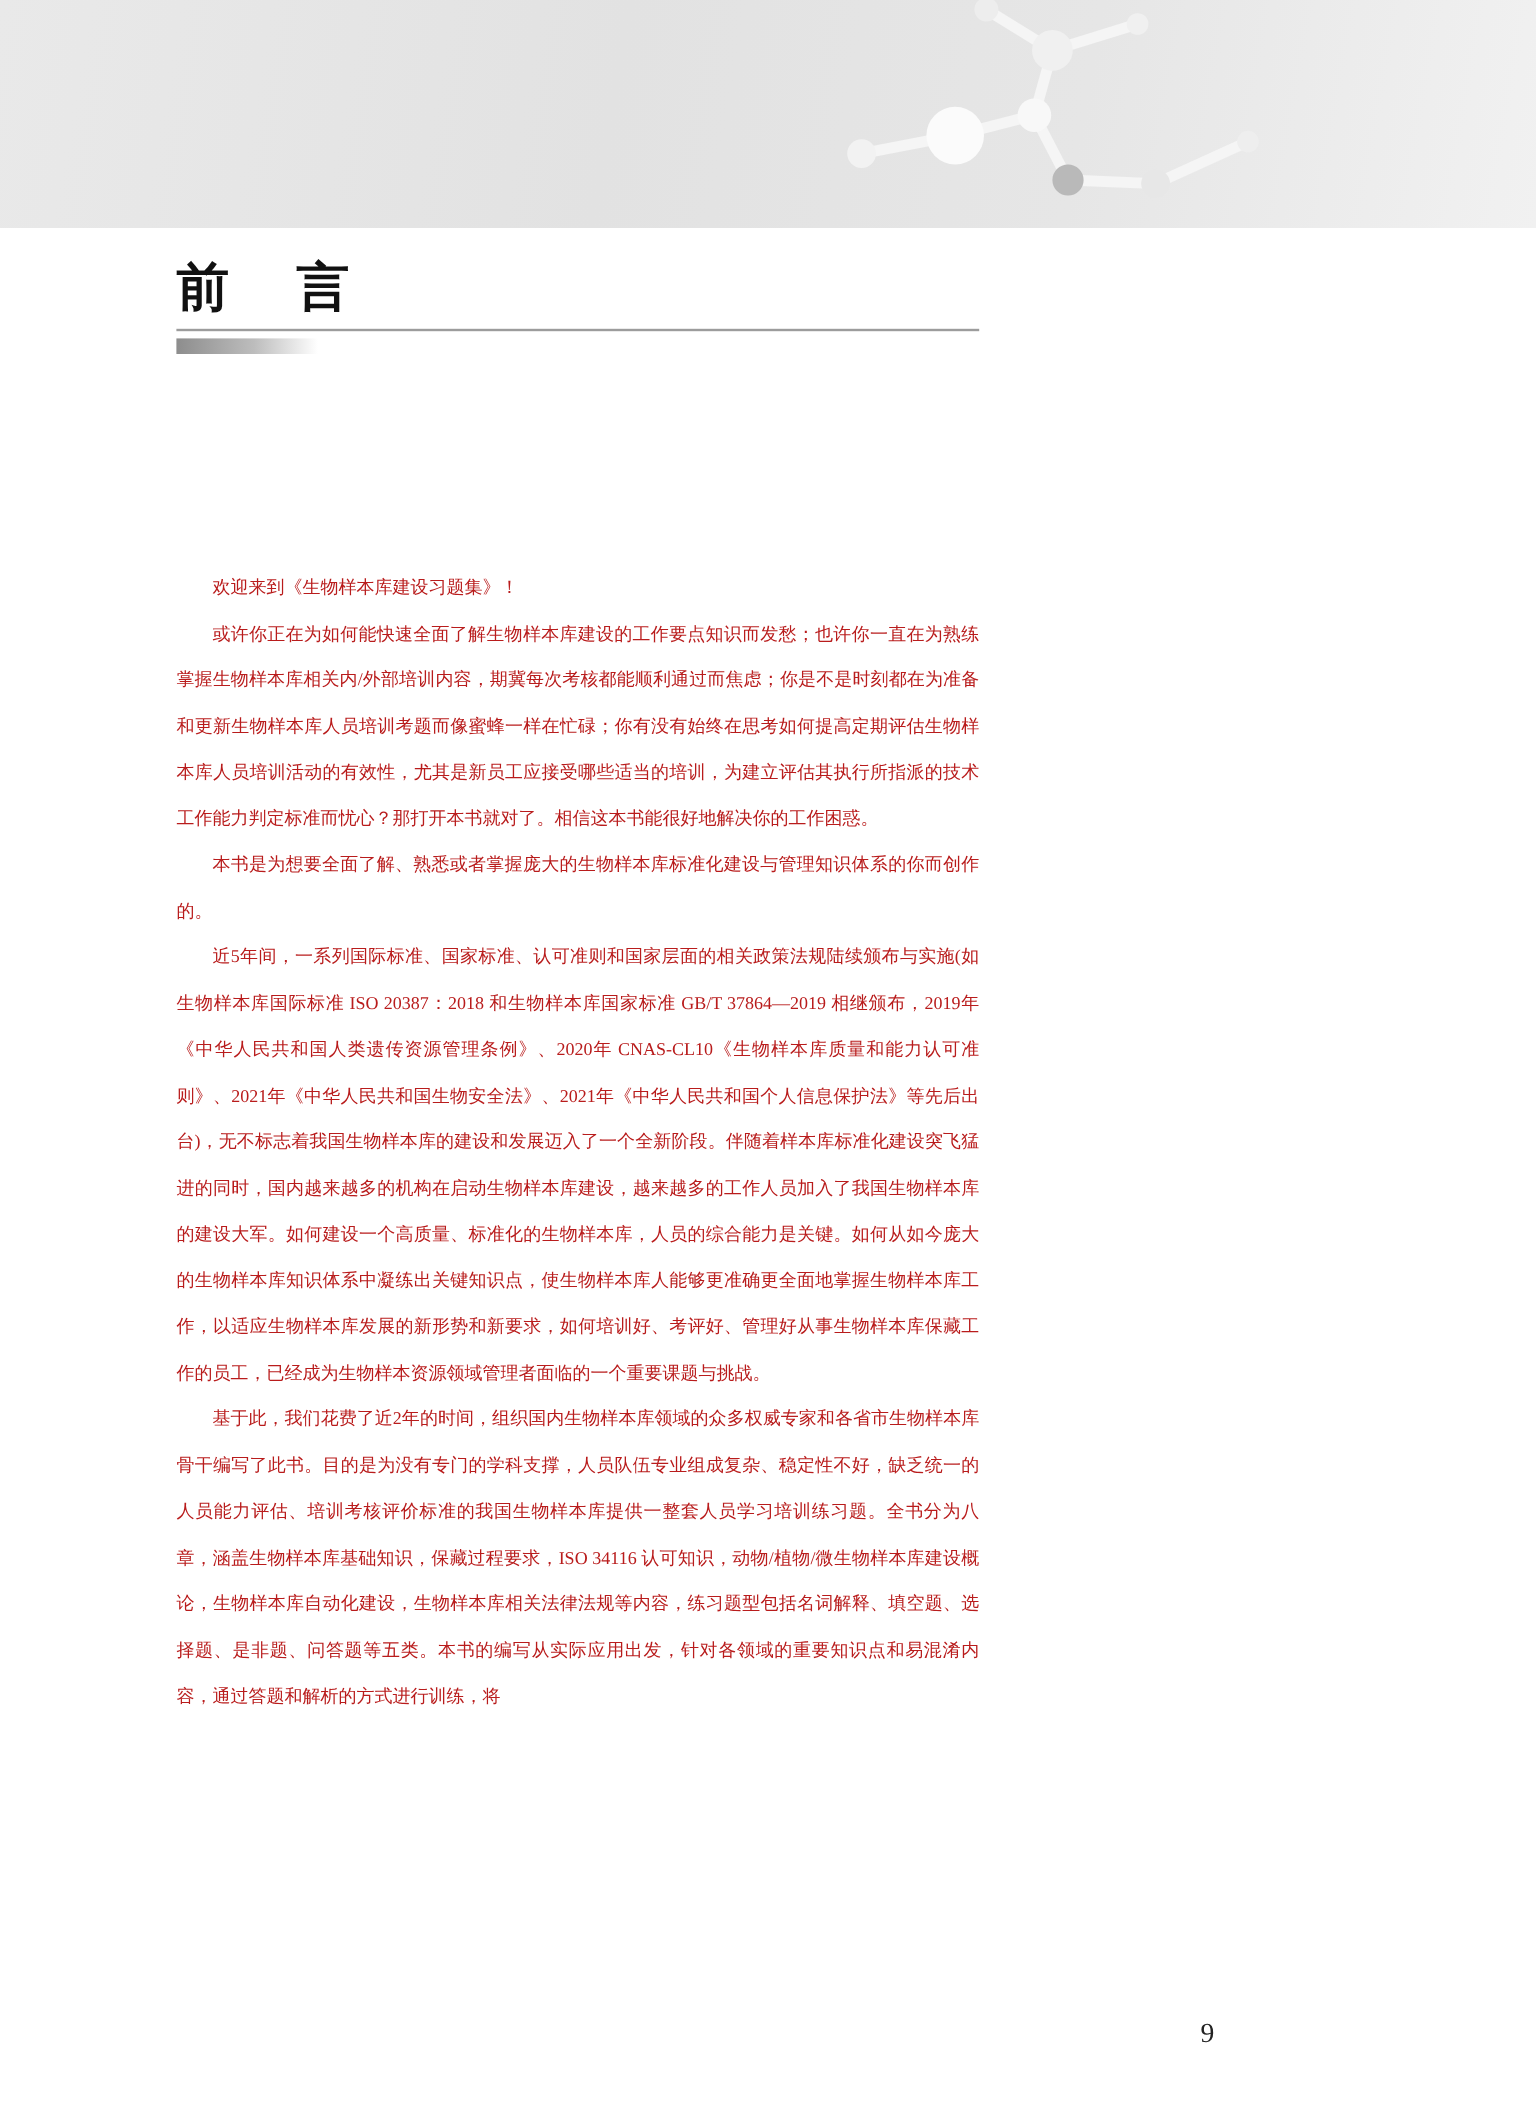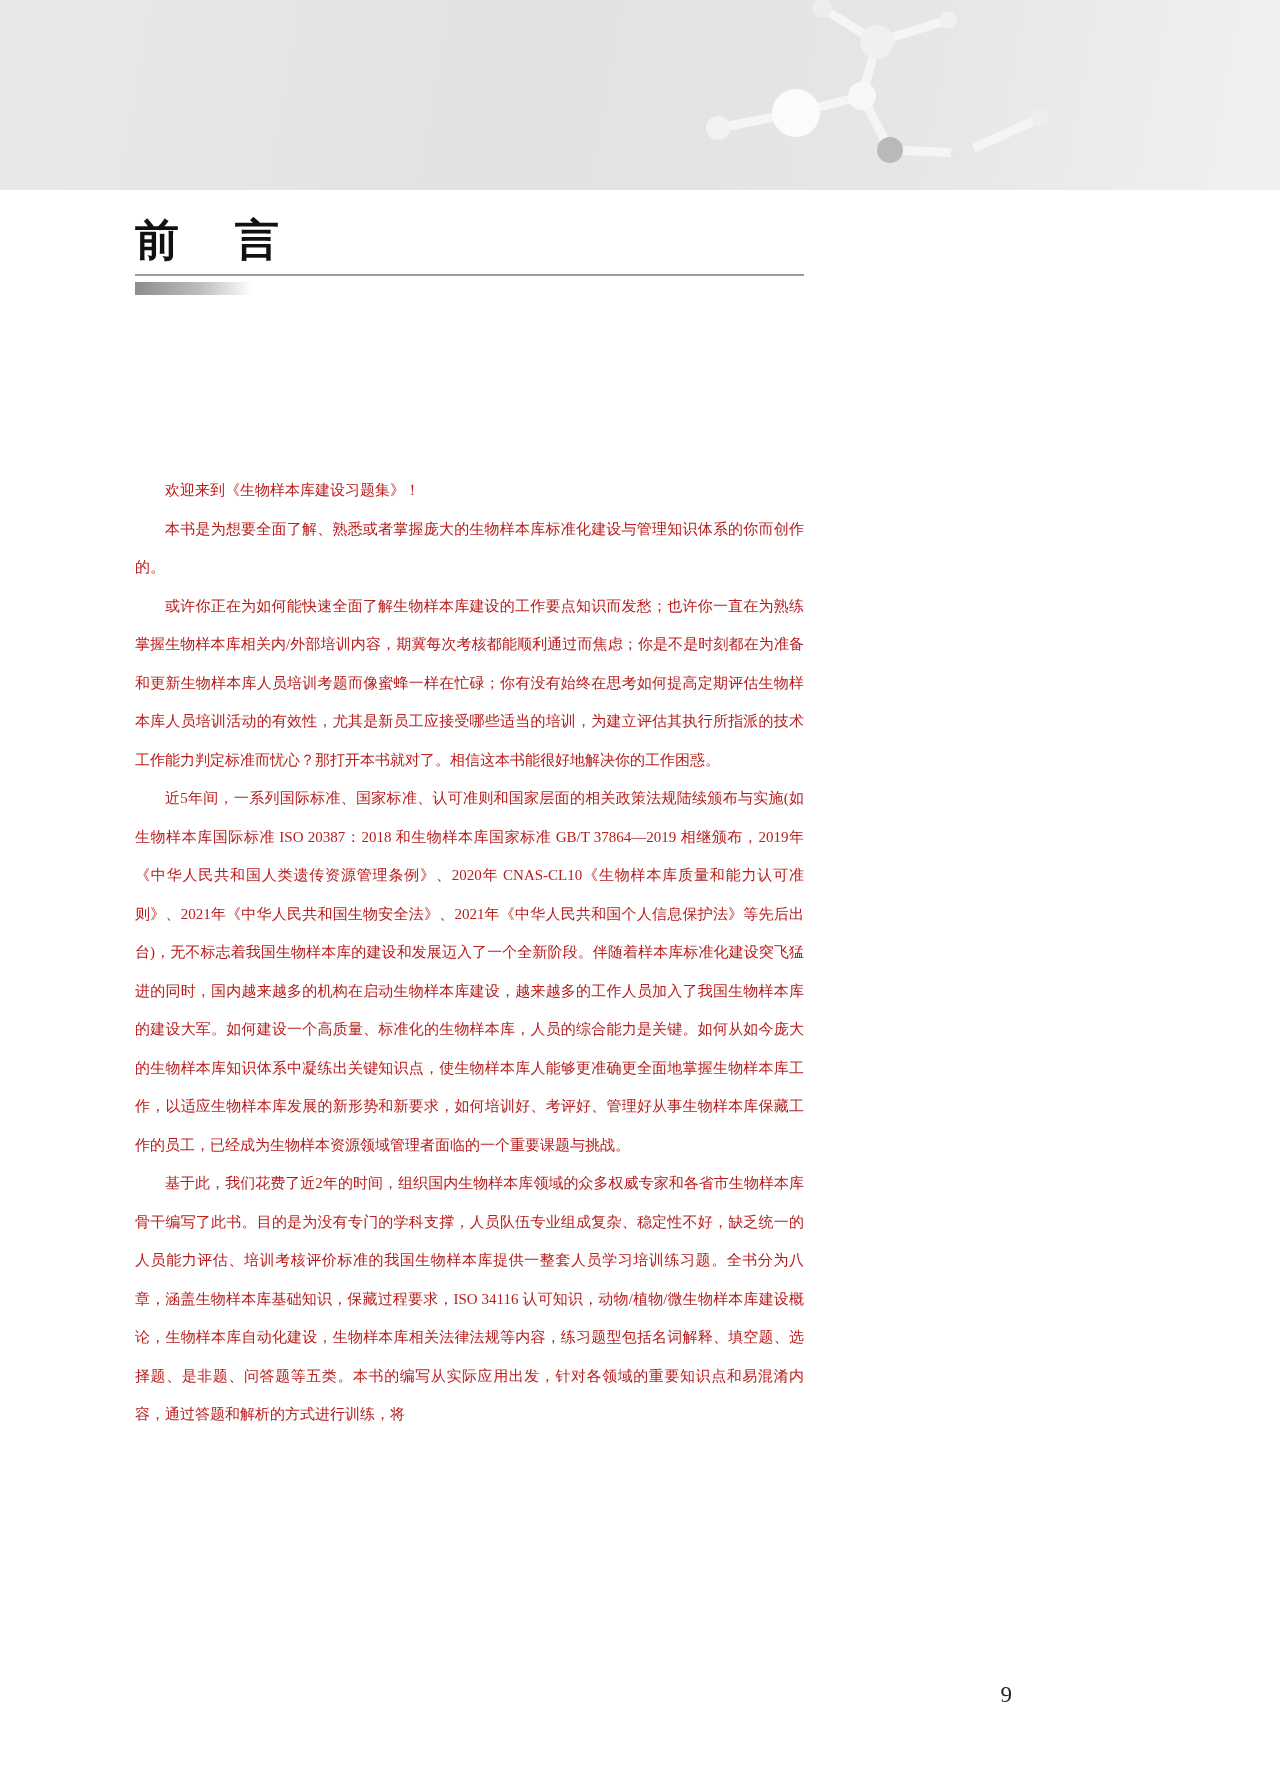--- a/index.html
+++ b/index.html
@@ -23,21 +23,21 @@
     width: 1280px;
     height: 190px;
     background: linear-gradient(100deg, #e9e9e9 0%, #e2e2e2 40%, #e6e6e6 70%, #f1f1f1 100%);
   }
   .header-band svg { display: block; width: 1280px; height: 190px; }
 
   
   .content {
     position: absolute;
     top: 190px;
-    left: 0;
+    left: 12px;
     width: 1072px;
     box-sizing: border-box;
     padding: 0 268px 0 135px;
   }
   .title {
     margin: 26px 0 0 0;
     font-family: "Liberation Sans", "DejaVu Sans", sans-serif;
     font-weight: 700;
     font-size: 44px;
     line-height: 48px;
@@ -109,22 +109,22 @@
     </svg>
   </div>
 
   <div class="content">
     <h1 class="title">前　言</h1>
     <div class="title-rule"></div>
     <div class="title-accent-bar"></div>
 
     <div class="body-text">
       <p>欢迎来到《生物样本库建设习题集》！</p>
+      <p>或许你正在为如何能快速全面了解生物样本库建设的工作要点知识而发愁；也许你一直在为熟练掌握生物样本库相关内/外部培训内容，期冀每次考核都能顺利通过而焦虑；你是不是时刻都在为准备和更新生物样本库人员培训考题而像蜜蜂一样在忙碌；你有没有始终在思考如何提高定期评估生物样本库人员培训活动的有效性，尤其是新员工应接受哪些适当的培训，为建立评估其执行所指派的技术工作能力判定标准而忧心？那打开本书就对了。相信这本书能很好地解决你的工作困惑。</p>
       <p>本书是为想要全面了解、熟悉或者掌握庞大的生物样本库标准化建设与管理知识体系的你而创作的。</p>
-      <p>或许你正在为如何能快速全面了解生物样本库建设的工作要点知识而发愁；也许你一直在为熟练掌握生物样本库相关内/外部培训内容，期冀每次考核都能顺利通过而焦虑；你是不是时刻都在为准备和更新生物样本库人员培训考题而像蜜蜂一样在忙碌；你有没有始终在思考如何提高定期评估生物样本库人员培训活动的有效性，尤其是新员工应接受哪些适当的培训，为建立评估其执行所指派的技术工作能力判定标准而忧心？那打开本书就对了。相信这本书能很好地解决你的工作困惑。</p>
       <p>近5年间，一系列国际标准、国家标准、认可准则和国家层面的相关政策法规陆续颁布与实施(如生物样本库国际标准 ISO 20387：2018 和生物样本库国家标准 GB/T 37864—2019 相继颁布，2019年《中华人民共和国人类遗传资源管理条例》、2020年 CNAS-CL10《生物样本库质量和能力认可准则》、2021年《中华人民共和国生物安全法》、2021年《中华人民共和国个人信息保护法》等先后出台)，无不标志着我国生物样本库的建设和发展迈入了一个全新阶段。伴随着样本库标准化建设突飞猛进的同时，国内越来越多的机构在启动生物样本库建设，越来越多的工作人员加入了我国生物样本库的建设大军。如何建设一个高质量、标准化的生物样本库，人员的综合能力是关键。如何从如今庞大的生物样本库知识体系中凝练出关键知识点，使生物样本库人能够更准确更全面地掌握生物样本库工作，以适应生物样本库发展的新形势和新要求，如何培训好、考评好、管理好从事生物样本库保藏工作的员工，已经成为生物样本资源领域管理者面临的一个重要课题与挑战。</p>
       <p>基于此，我们花费了近2年的时间，组织国内生物样本库领域的众多权威专家和各省市生物样本库骨干编写了此书。目的是为没有专门的学科支撑，人员队伍专业组成复杂、稳定性不好，缺乏统一的人员能力评估、培训考核评价标准的我国生物样本库提供一整套人员学习培训练习题。全书分为八章，涵盖生物样本库基础知识，保藏过程要求，ISO 34116 认可知识，动物/植物/微生物样本库建设概论，生物样本库自动化建设，生物样本库相关法律法规等内容，练习题型包括名词解释、填空题、选择题、是非题、问答题等五类。本书的编写从实际应用出发，针对各领域的重要知识点和易混淆内容，通过答题和解析的方式进行训练，将</p>
     </div>
   </div>
 
   <div class="page-number">9</div>
 
 </div>
 
 </body></html>

